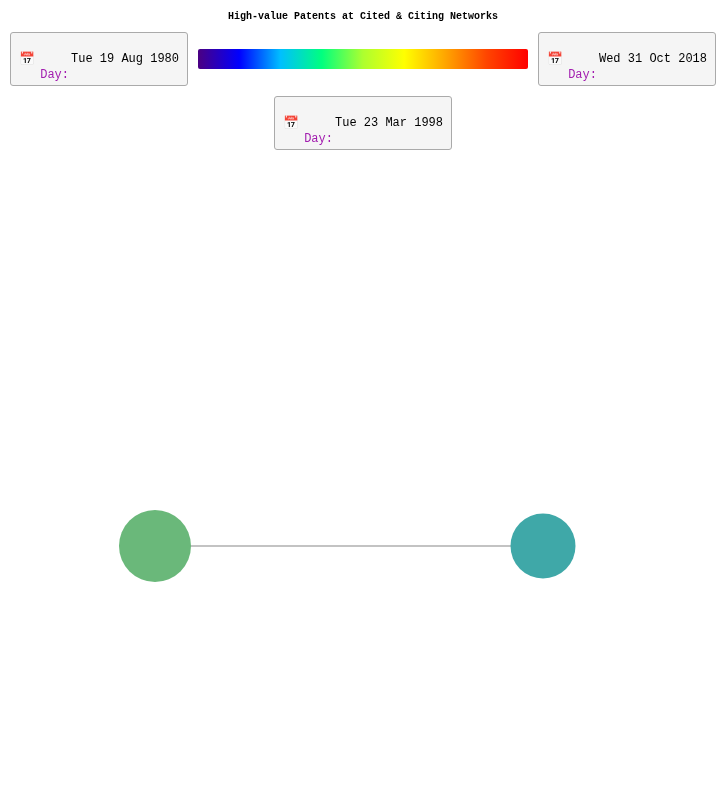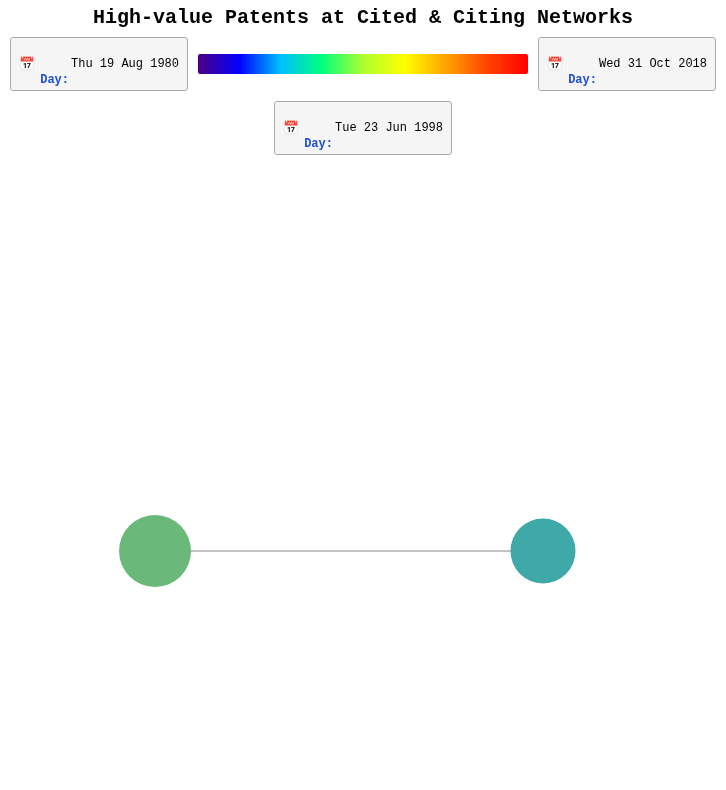--- a/index.html
+++ b/index.html
@@ -21,21 +21,21 @@
       height: 790px;
       position: relative;
     }
 
     .title-bar {
       text-align: center;
       padding: 6px 0 4px 0;
     }
 
     .title-text {
-      font-size: 20px;
+      font-size: 10px;
       font-weight: bold;
       font-family: 'Courier New', Courier, monospace;
       color: #000;
     }
 
     .controls-row {
       display: flex;
       align-items: center;
       justify-content: space-between;
       padding: 4px 10px;
@@ -54,22 +54,22 @@
       white-space: nowrap;
     }
 
     .date-picker .cal-icon {
       margin-right: 5px;
       color: #4a7fbd;
       font-size: 13px;
     }
 
     .date-label {
-      color: #1d4ed8;
-      font-weight: bold;
+      color: #a21caf;
+      font-weight: normal;
       margin-top: 32px;
     }
 
     .date-value {
       color: #000;
       font-weight: normal;
       margin-left: 2px;
     }
 
     .color-gradient-bar {
@@ -139,37 +139,37 @@
 <div class="page-container">
 
   <div class="title-bar">
     <span class="title-text">High-value Patents at Cited &amp; Citing Networks</span>
   </div>
 
   <div class="controls-row">
     <div class="date-picker">
       <span class="cal-icon">📅</span>
       <span class="date-label">Day:</span>
-      <span class="date-value">Thu 19 Aug 1980</span>
+      <span class="date-value">Tue 19 Aug 1980</span>
     </div>
 
     <div class="color-gradient-bar"></div>
 
     <div class="date-picker">
       <span class="cal-icon">📅</span>
       <span class="date-label">Day:</span>
       <span class="date-value">Wed 31 Oct 2018</span>
     </div>
   </div>
 
   <div class="middle-row">
     <div class="date-picker">
       <span class="cal-icon">📅</span>
       <span class="date-label">Day:</span>
-      <span class="date-value">Tue 23 Jun 1998</span>
+      <span class="date-value">Tue 23 Mar 1998</span>
     </div>
   </div>
 
   <div class="network-canvas">
 
     <svg class="edge-layer">
       <line x1="155" y1="390" x2="543" y2="390" stroke="#888888" stroke-width="1.2"></line>
     </svg>
 
     <div class="node-left"></div>

